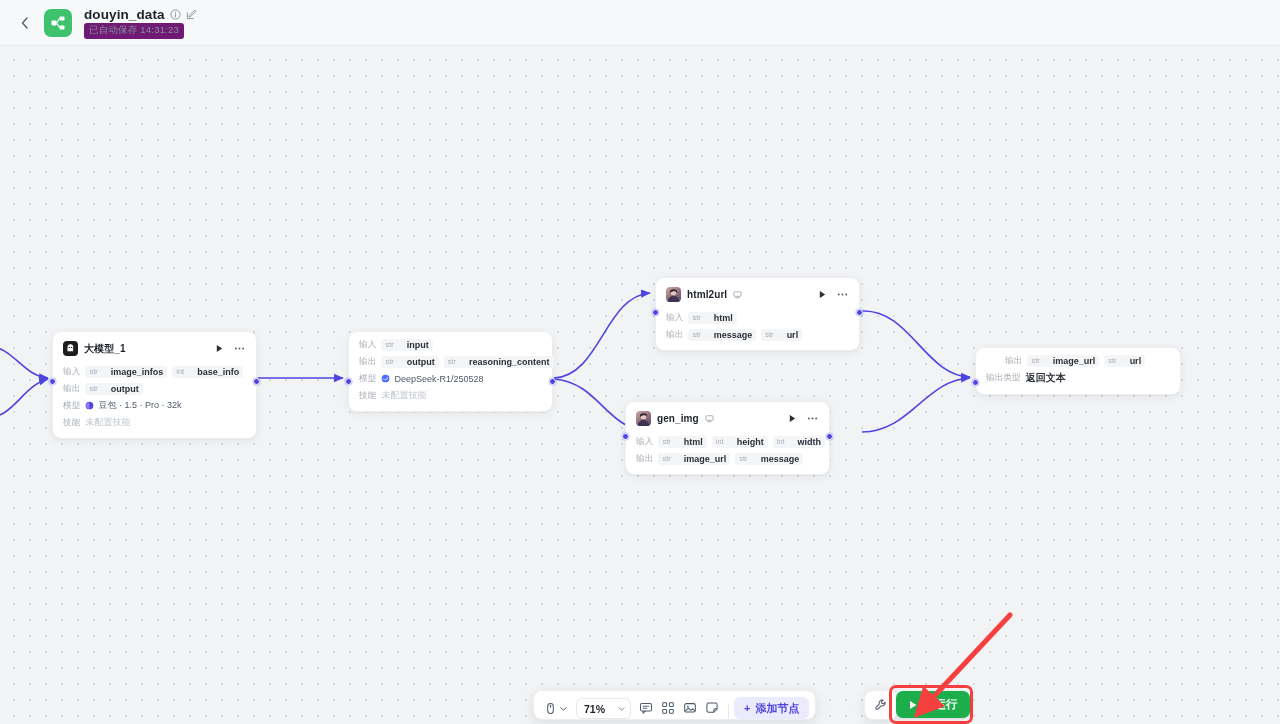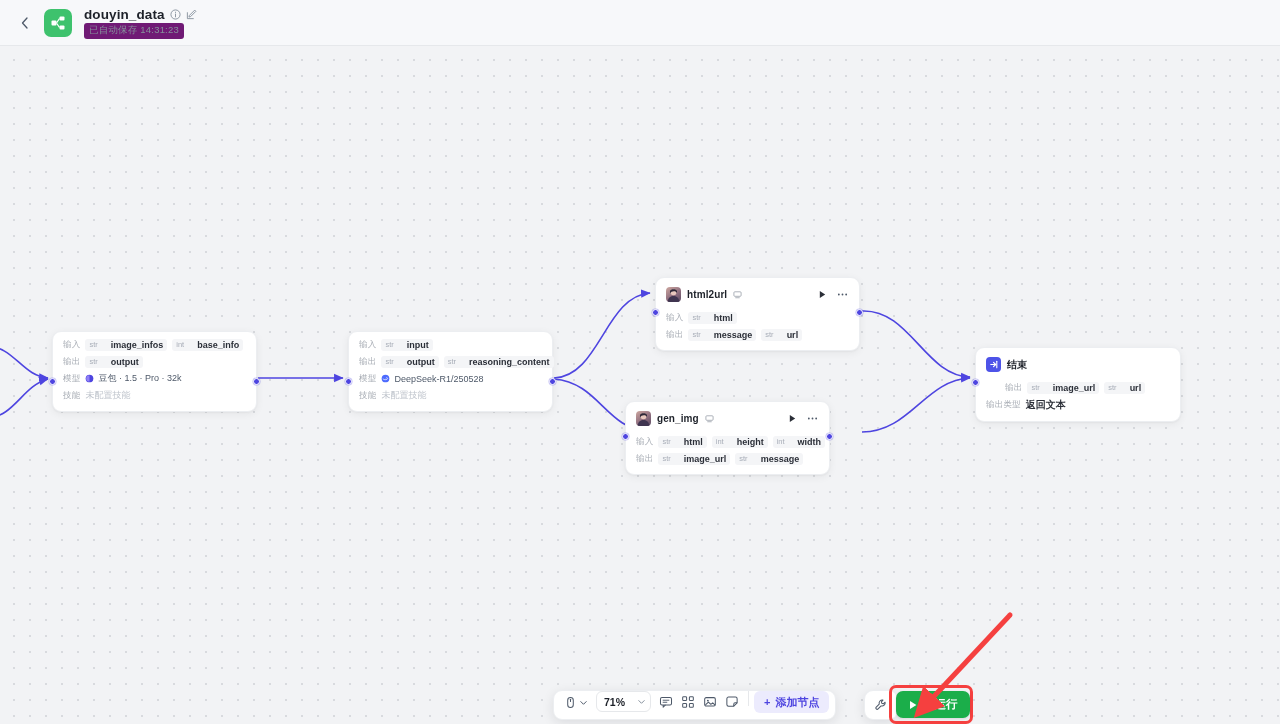--- a/index.html
+++ b/index.html
@@ -104,23 +104,23 @@
   .muted { font-size: 9px; color: #bfc4cc; }
   .mini-ico { width: 9px; height: 9px; flex:none; border-radius: 50%; display:inline-block; }
   .dot-port {
     position: absolute; width: 7px; height: 7px; border-radius: 50%;
     background: #4e45e0; border: 1.5px solid #fff;
     box-shadow: 0 0 0 .5px rgba(78,69,224,.35);
   }
 
   
   .toolbar {
-    position: absolute; left: 553px; top: 690px;
+    position: absolute; left: 533px; top: 690px;
     height: 30px;
-    display: flex; align-items: flex-start; gap: 0;
+    display: flex; align-items: flex-end; gap: 0;
     background: #fff; border: 1px solid #eceef1; border-radius: 9px;
     box-shadow: 0 3px 12px rgba(28,31,35,.10);
     padding: 0 6px;
     z-index: 30;
   }
   .tb-item {
     display: flex; align-items: center; justify-content: center;
     height: 22px; border-radius: 5px; cursor: pointer;
     color: #4e5969; padding: 0 4px;
   }
@@ -221,20 +221,43 @@
     <path d="M554,333 C 600,337 605,383 650,386" stroke="#4e45e0" stroke-width="1.6" fill="none" marker-end="url(#ah)"></path>
 
     <path d="M862,265 C 910,263 925,330 970,331" stroke="#4e45e0" stroke-width="1.6" fill="none" marker-end="url(#ah)"></path>
 
     <path d="M862,386 C 910,386 925,334 970,332" stroke="#4e45e0" stroke-width="1.6" fill="none" marker-end="url(#ah)"></path>
   </svg>
 
   <div class="node" style="left:52px; top:285px; width:205px;">
     <div class="dot-port" style="left:-4px; top:46px;"></div>
     <div class="dot-port" style="right:-4px; top:46px;"></div>
+    <div class="node-head">
+      <span class="node-ico ico-llm">
+        <svg width="11" height="11" viewBox="0 0 12 12">
+            <path d="M6 1.4c-2 0-3.3 1.4-3.3 3.2v3.9c0 .6.5.9 1 .6l.8-.5.9.6c.2.2.6.2.8 0l.9-.6.8.5c.5.3 1-.0 1-.6V4.6C9.3 2.8 8 1.4 6 1.4z" fill="#fff"></path>
+            <circle cx="4.7" cy="4.8" r=".7" fill="#1d1d1f"></circle>
+            <circle cx="7.3" cy="4.8" r=".7" fill="#1d1d1f"></circle>
+          </svg>
+      </span>
+      <span class="node-title">大模型_1</span>
+      <span class="head-spacer"></span>
+      <span class="head-btn">
+        <svg width="9" height="9" viewBox="0 0 10 10">
+            <path d="M2 1 L8 5 L2 9 Z" fill="#2b2f38"></path>
+          </svg>
+      </span>
+      <span class="head-btn">
+        <svg width="11" height="11" viewBox="0 0 12 12">
+            <circle cx="2" cy="6" r="1" fill="#4e5969"></circle>
+            <circle cx="6" cy="6" r="1" fill="#4e5969"></circle>
+            <circle cx="10" cy="6" r="1" fill="#4e5969"></circle>
+          </svg>
+      </span>
+    </div>
     <div class="node-body">
       <div class="row">
         <span class="row-label">输入</span>
         <span class="chip">
             <span class="t">str</span>
             <span>image_infos</span>
           </span>
         <span class="chip">
             <span class="t">int</span>
             <span>base_info</span>
@@ -414,29 +437,20 @@
         <span class="chip">
             <span class="t">str</span>
             <span>message</span>
           </span>
       </div>
     </div>
   </div>
 
   <div class="node" style="left:975px; top:301px; width:206px;">
     <div class="dot-port" style="left:-4px; top:31px;"></div>
-    <div class="node-head">
-      <span class="node-ico ico-end">
-        <svg width="11" height="11" viewBox="0 0 12 12">
-            <path d="M3 6 h5 M6 3.6 L8.4 6 L6 8.4" stroke="#fff" stroke-width="1.2" fill="none" stroke-linecap="round" stroke-linejoin="round"></path>
-            <path d="M9.6 2.4 v7.2" stroke="#fff" stroke-width="1.2" stroke-linecap="round"></path>
-          </svg>
-      </span>
-      <span class="node-title">结束</span>
-    </div>
     <div class="node-body">
       <div class="row" style="padding-left:19px;">
         <span class="row-label">输出</span>
         <span class="chip">
             <span class="t">str</span>
             <span>image_url</span>
           </span>
         <span class="chip">
             <span class="t">str</span>
             <span>url</span>

